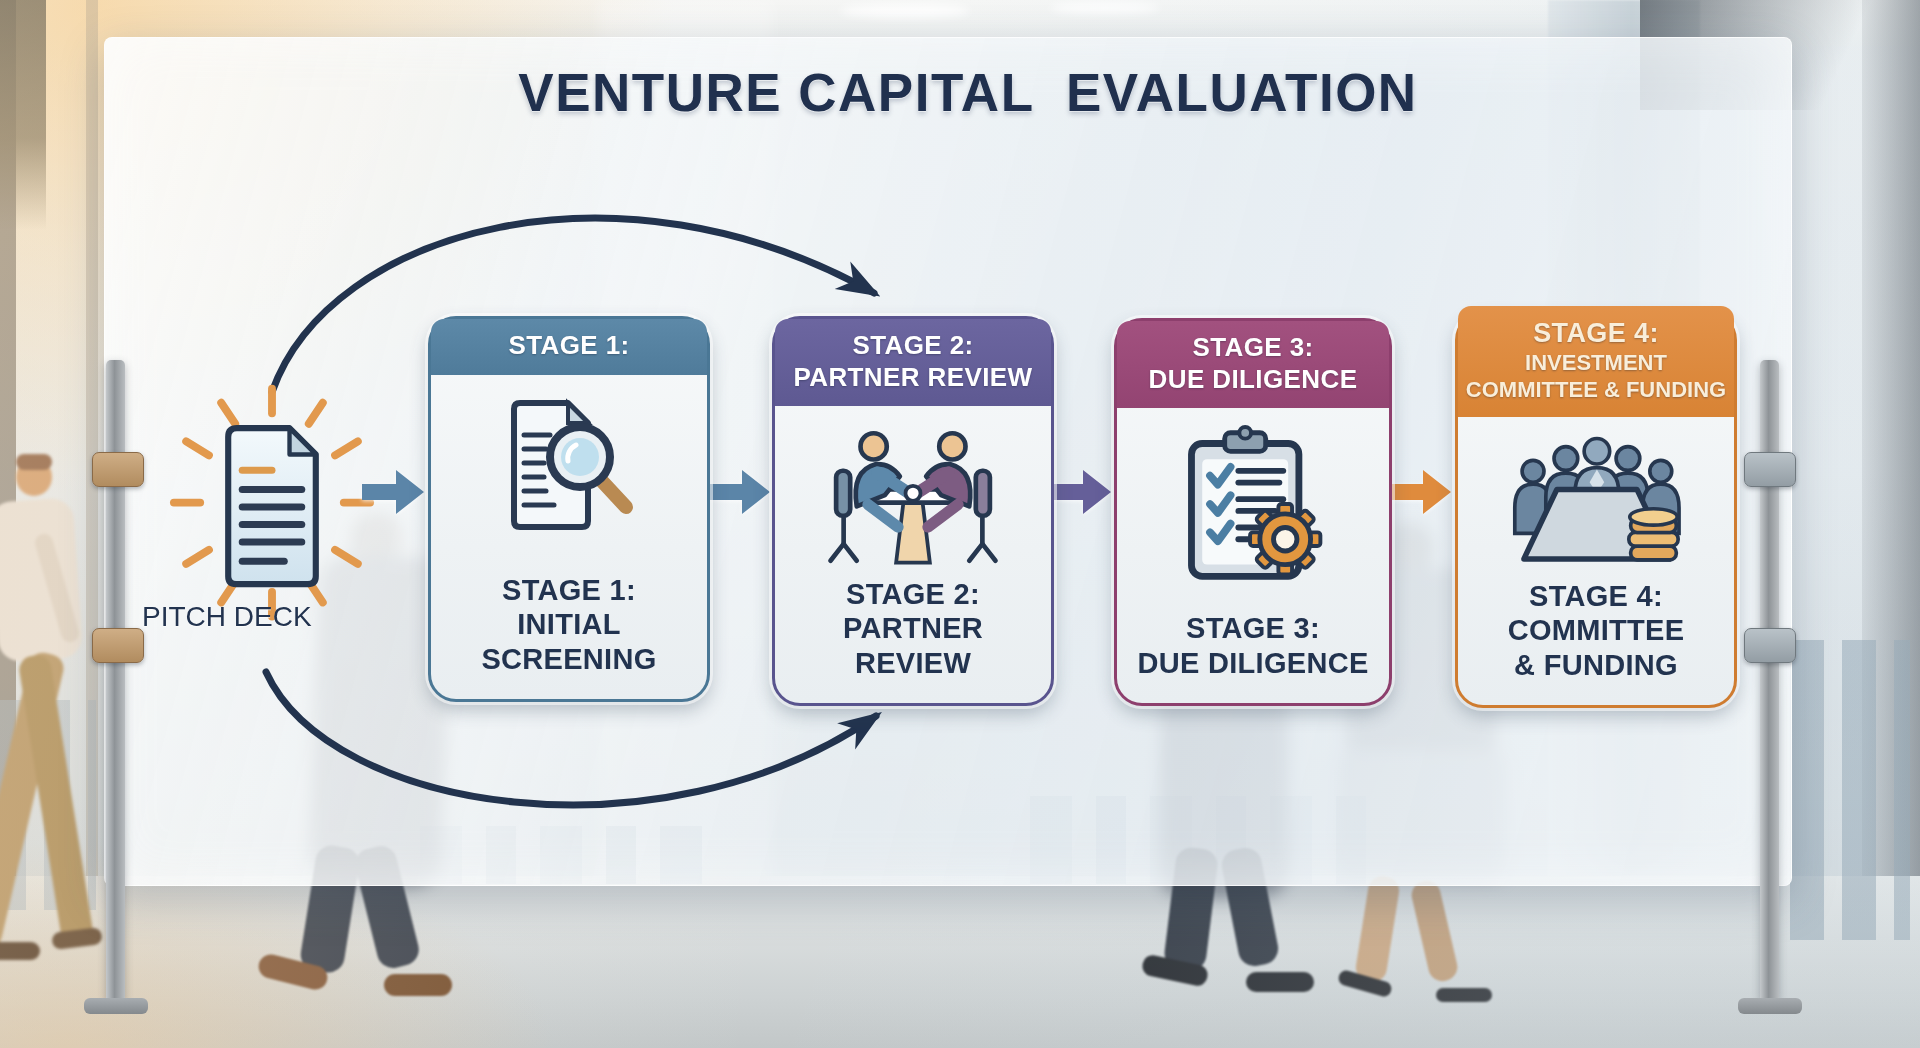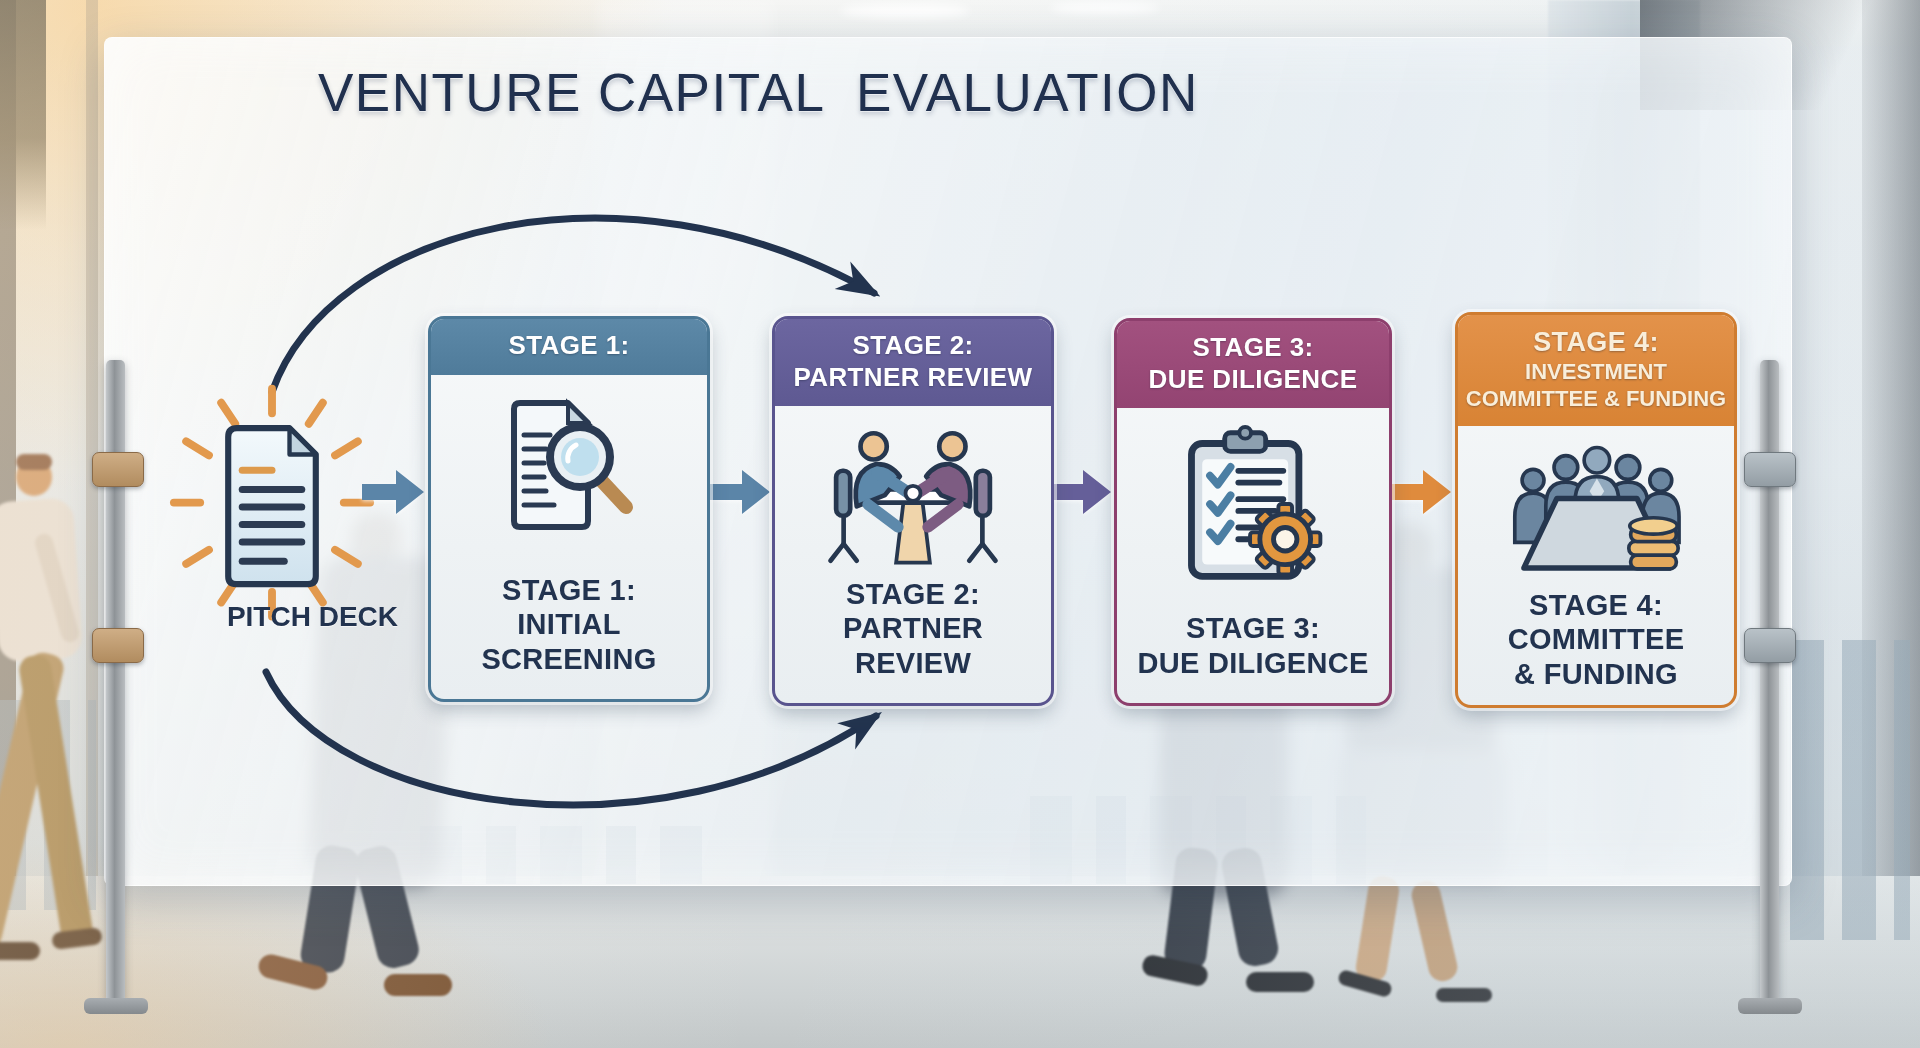--- a/index.html
+++ b/index.html
@@ -40,30 +40,30 @@
 
   
   .pole{width:19px;border-radius:5px;background:linear-gradient(90deg,#c4c8cb,#8e9397 45%,#b9bdc0);box-shadow:0 3px 8px rgba(40,50,60,.3);z-index:50;}
   .pole-foot{height:16px;border-radius:6px;background:linear-gradient(180deg,#a8adb1,#84898d);z-index:50;}
   .clamp{width:50px;height:33px;border-radius:7px;z-index:51;box-shadow:0 2px 4px rgba(40,50,60,.35);}
   .clamp.tan{background:linear-gradient(180deg,#cfae86,#b18c5f);border:1px solid #8a6a48;}
   .clamp.gray{background:linear-gradient(180deg,#b9c2c8,#939da4);border:1px solid #6f787e;}
 
   
   .content{position:absolute;inset:0;z-index:20;}
-  .title{left:318px;top:62px;width:1320px;text-align:left;color:#20304e;font-weight:400;
+  .title{left:308px;top:62px;width:1320px;text-align:center;color:#20304e;font-weight:700;
     text-shadow:0 1px 0 rgba(255,255,255,.55),0 3px 5px rgba(32,48,80,.25);}
   .title-line{display:block;white-space:pre;font-size:53px;line-height:1.18;letter-spacing:1.5px;}
 
-  .pitch-label{left:142px;top:600px;width:256px;text-align:right;color:#22334f;font-weight:700;line-height:1.22;
+  .pitch-label{left:142px;top:600px;width:256px;text-align:left;color:#22334f;font-weight:400;line-height:1.22;
     text-shadow:0 1px 0 rgba(255,255,255,.6);}
   .pitch-label span{display:block;font-size:28px;}
 
-  .card{display:flex;flex-direction:column;border-radius:16px;background:linear-gradient(180deg,#f7f9fa,#eef2f4 60%,#e9eef1);
-    box-shadow:0 0 0 3px rgba(255,255,255,.55),0 8px 18px rgba(50,70,90,.3);}
+  .card{display:flex;flex-direction:column;border-radius:28px;background:linear-gradient(180deg,#f7f9fa,#eef2f4 60%,#e9eef1);
+    box-shadow:0 0 0 3px rgba(255,255,255,.55),0 8px 18px rgba(50,70,90,.3);justify-content:flex-end;}
   .card-header{border-radius:13px 13px 0 0;padding:11px 6px 13px;text-align:center;color:#ffffff;font-weight:800;
     text-shadow:0 1px 2px rgba(20,30,50,.35);}
   .card-header span{display:block;line-height:1.22;}
   .card-header span:empty{display:none;}
   .hl{font-size:26px;letter-spacing:.4px;}
   .card-body{flex:1;display:flex;flex-direction:column;align-items:center;justify-content:space-between;padding:16px 10px 22px;}
   .card-label{text-align:center;color:#22334f;font-weight:800;line-height:1.2;letter-spacing:.3px;}
   .card-label span{display:block;font-size:29px;}
   .card-label span:empty{display:none;}
 

